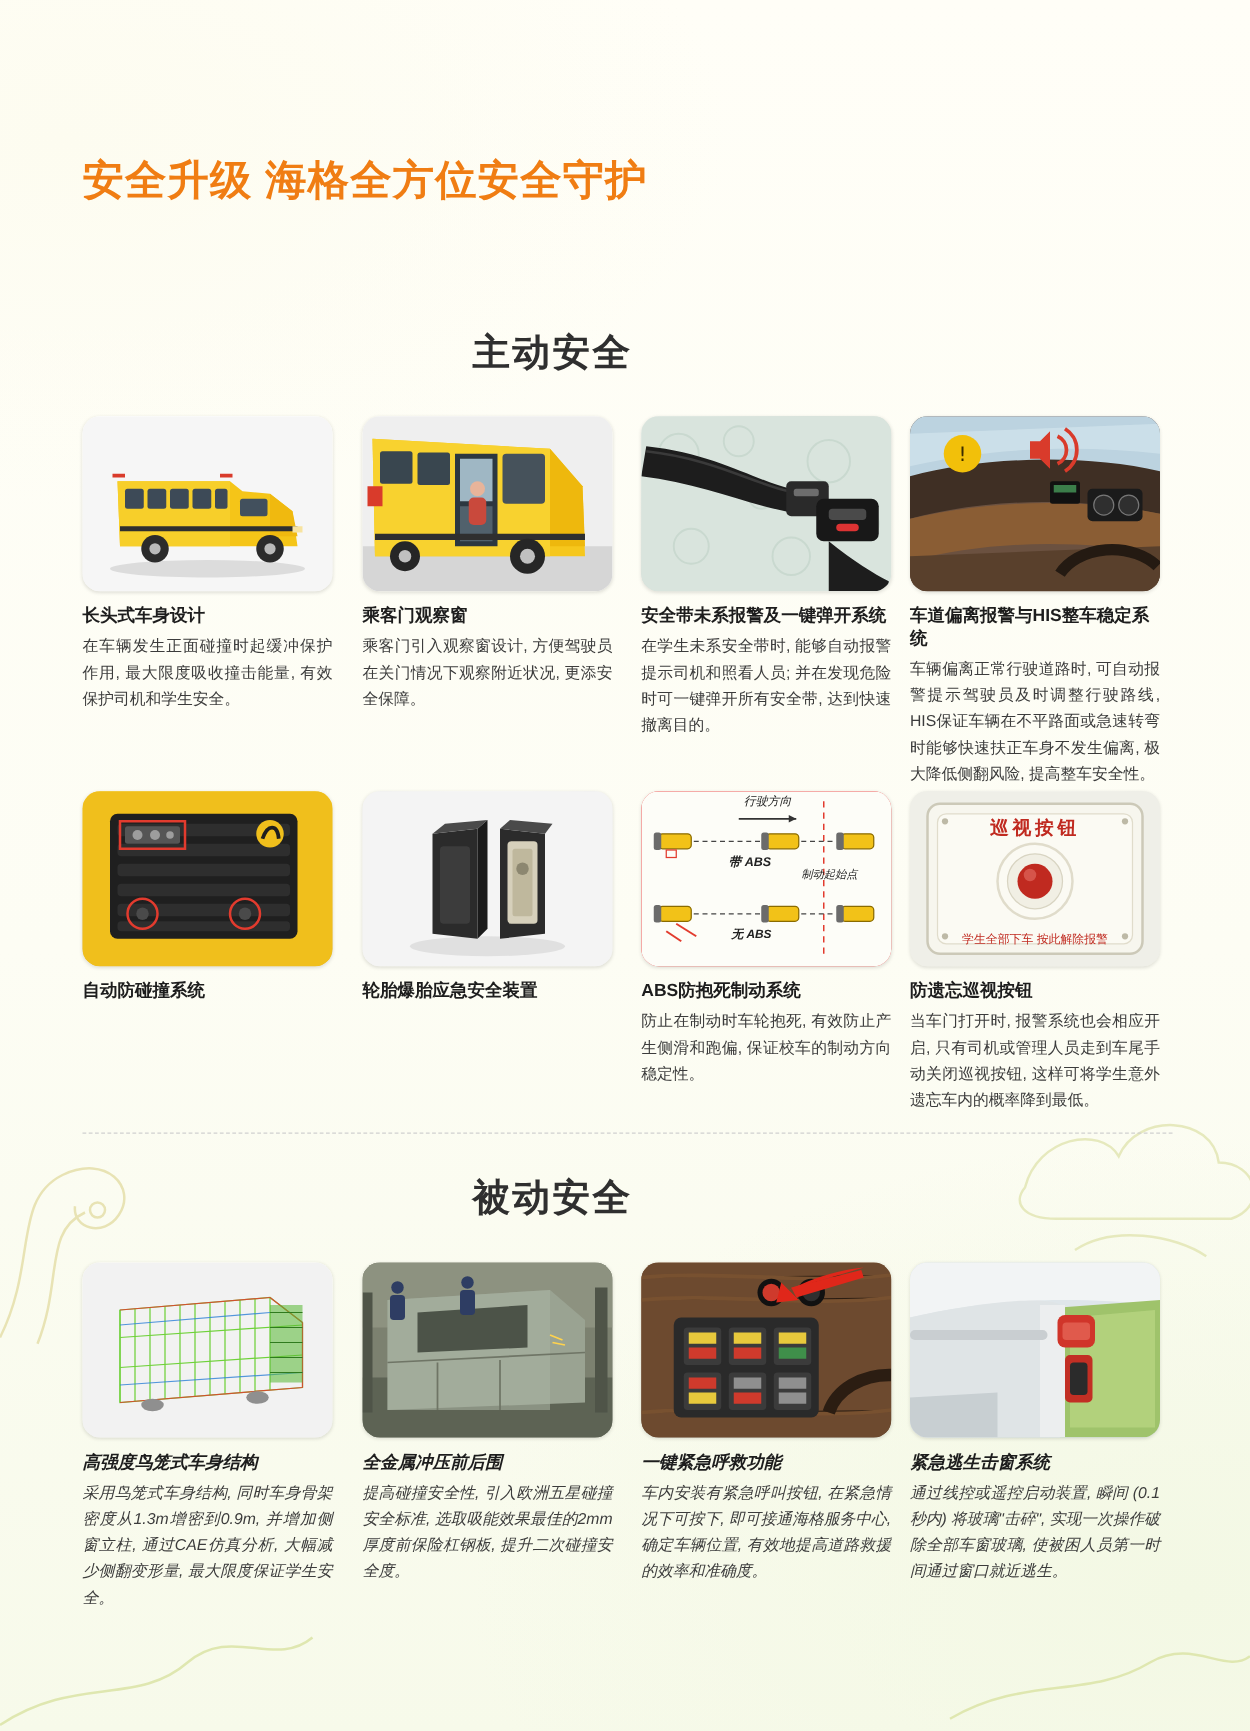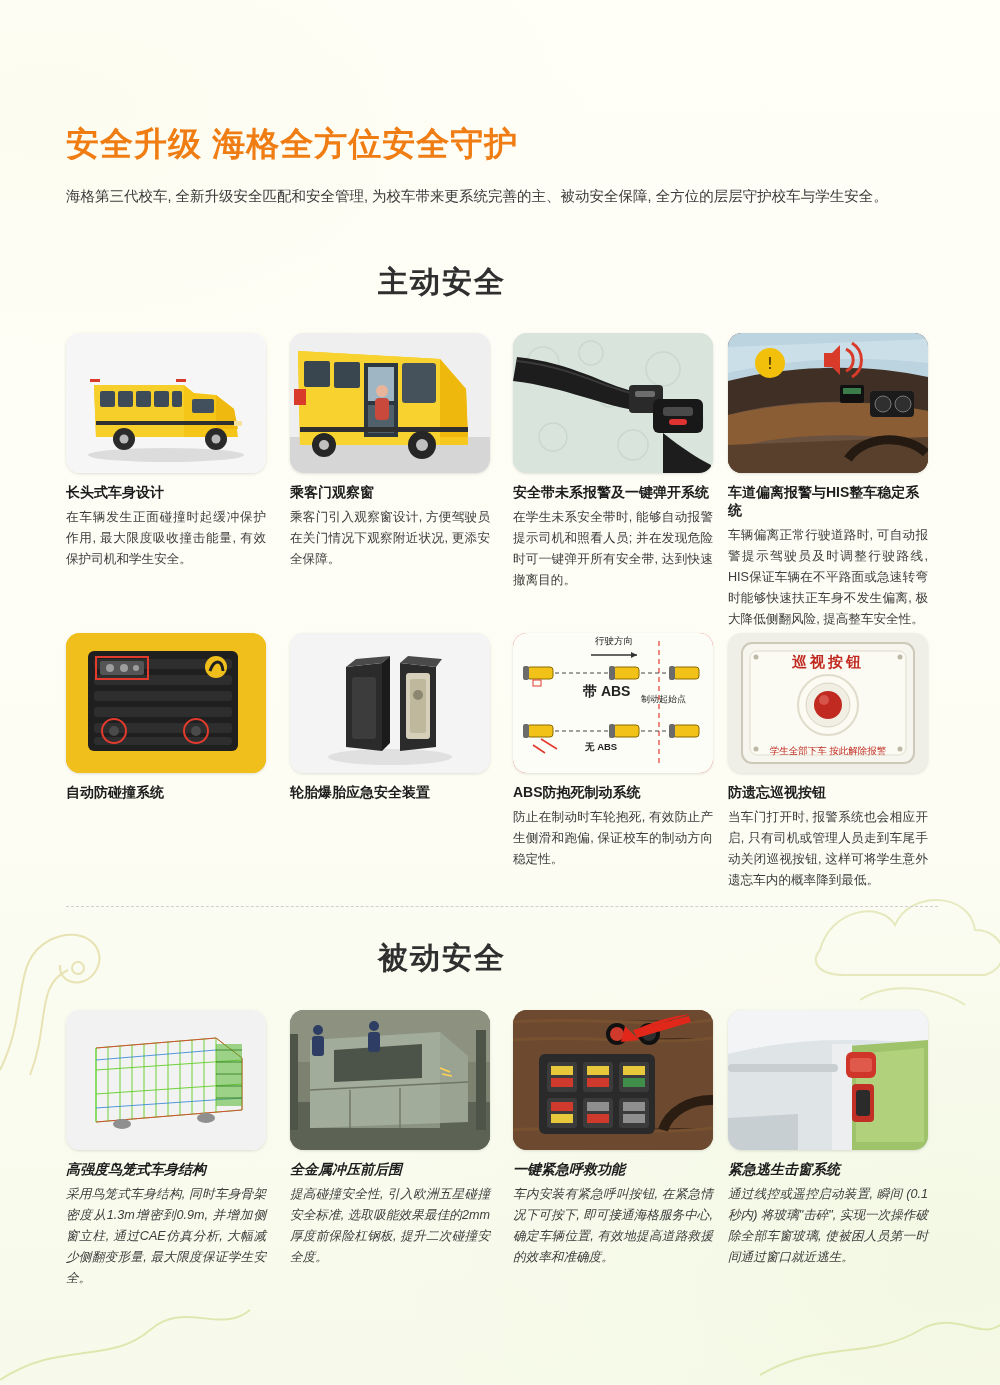--- a/index.html
+++ b/index.html
@@ -129,21 +129,21 @@
   .art-bus2 { background: linear-gradient(180deg,#f7f7f7 0%,#ebebeb 100%); }
   
   .art-belt { background: linear-gradient(135deg,#dfe8e2 0%,#cdd9d2 40%,#e4ece6 100%); }
   
   .art-dash { background: linear-gradient(180deg,#cfe0ea 0%,#8a6a55 48%,#5c4436 100%); }
   
   .art-grille { background: linear-gradient(180deg,#f0c221 0%,#e0a90d 100%); }
   
   .art-tire { background: radial-gradient(circle at 50% 45%, #ffffff 0%, #ececec 100%); }
   
-  .art-abs { background: #ef4444; }
+  .art-abs { background: #ef4444; font-style: italic; }
   
   .art-patrol { background: radial-gradient(circle at 50% 45%, #fbfbf7 0%, #e9e9e2 100%); }
   
   .art-cae { background: linear-gradient(180deg,#fafafa 0%,#ededed 100%); }
   
   .art-metal { background: linear-gradient(180deg,#9aa08e 0%,#6f7565 60%,#585e50 100%); }
   
   .art-call { background: linear-gradient(180deg,#7b5436 0%,#5a3c27 100%); }
   
   .art-escape { background: linear-gradient(180deg,#e3e8ec 0%,#c9d2d6 100%); }
@@ -170,21 +170,20 @@
   <g fill="none" stroke="#dfe7b0" stroke-width="2">
     <path d="M0 190 C 60 150, 110 175, 150 140 C 185 110, 220 145, 250 120"></path>
     <path d="M760 185 C 820 150, 870 170, 920 140 C 955 120, 980 150, 1000 135"></path>
     <path d="M40 60 C 80 30, 120 55, 150 35" transform="translate(-30,1050)"></path>
   </g>
 </svg>
 
 <div class="page">
 
   <div class="title">安全升级  海格全方位安全守护</div>
-  <div class="intro">海格第三代校车, 全新升级安全匹配和安全管理, 为校车带来更系统完善的主、被动安全保障, 全方位的层层守护校车与学生安全。</div>
 
   <div class="section-heading" id="heading-active">主动安全</div>
 
   <div class="card r1 c1">
     <div class="thumb art-bus1">
       <svg class="fill" viewBox="0 0 200 140" preserveAspectRatio="none">
         <rect x="0" y="0" width="200" height="140" fill="#f6f6f6"></rect>
         <ellipse cx="100" cy="122" rx="78" ry="7" fill="#dcdcdc"></ellipse>
 
         <path d="M28 52 L118 52 L128 60 L150 62 L168 76 L172 104 L30 104 Z" fill="#f5c518"></path>
@@ -404,21 +403,21 @@
           <line x1="42" y1="98" x2="96" y2="98" stroke="#444" stroke-width="1" stroke-dasharray="4 3"></line>
           <line x1="128" y1="98" x2="156" y2="98" stroke="#444" stroke-width="1" stroke-dasharray="4 3"></line>
           <path d="M28 106 L44 116" stroke="#e23b2e" stroke-width="1.6"></path>
           <path d="M20 112 L32 120" stroke="#e23b2e" stroke-width="1.6"></path>
         </g>
 
         <line x1="78" y1="22" x2="124" y2="22" stroke="#333" stroke-width="1.4"></line>
         <path d="M124 22 L118 19 L118 25 Z" fill="#333"></path>
       </svg>
       <div style="position:absolute;left:82px;top:2px;font-size:9.5px;color:#222;">行驶方向</div>
-      <div style="position:absolute;left:70px;top:50px;font-size:14px;font-weight:bold;color:#222;">带 ABS</div>
+      <div style="position:absolute;left:70px;top:50px;font-size:10px;font-weight:bold;color:#222;">带 ABS</div>
       <div style="position:absolute;left:72px;top:108px;font-size:9.5px;font-weight:bold;color:#222;text-align:center;">无 ABS</div>
       <div style="position:absolute;left:128px;top:60px;font-size:9px;color:#222;">制动起始点</div>
     </div>
     <div class="card-title">ABS防抱死制动系统</div>
     <div class="card-body">防止在制动时车轮抱死, 有效防止产生侧滑和跑偏, 保证校车的制动方向稳定性。</div>
   </div>
 
   <div class="card r2 c4">
     <div class="thumb art-patrol">
       <svg class="fill" viewBox="0 0 200 140" preserveAspectRatio="none">

